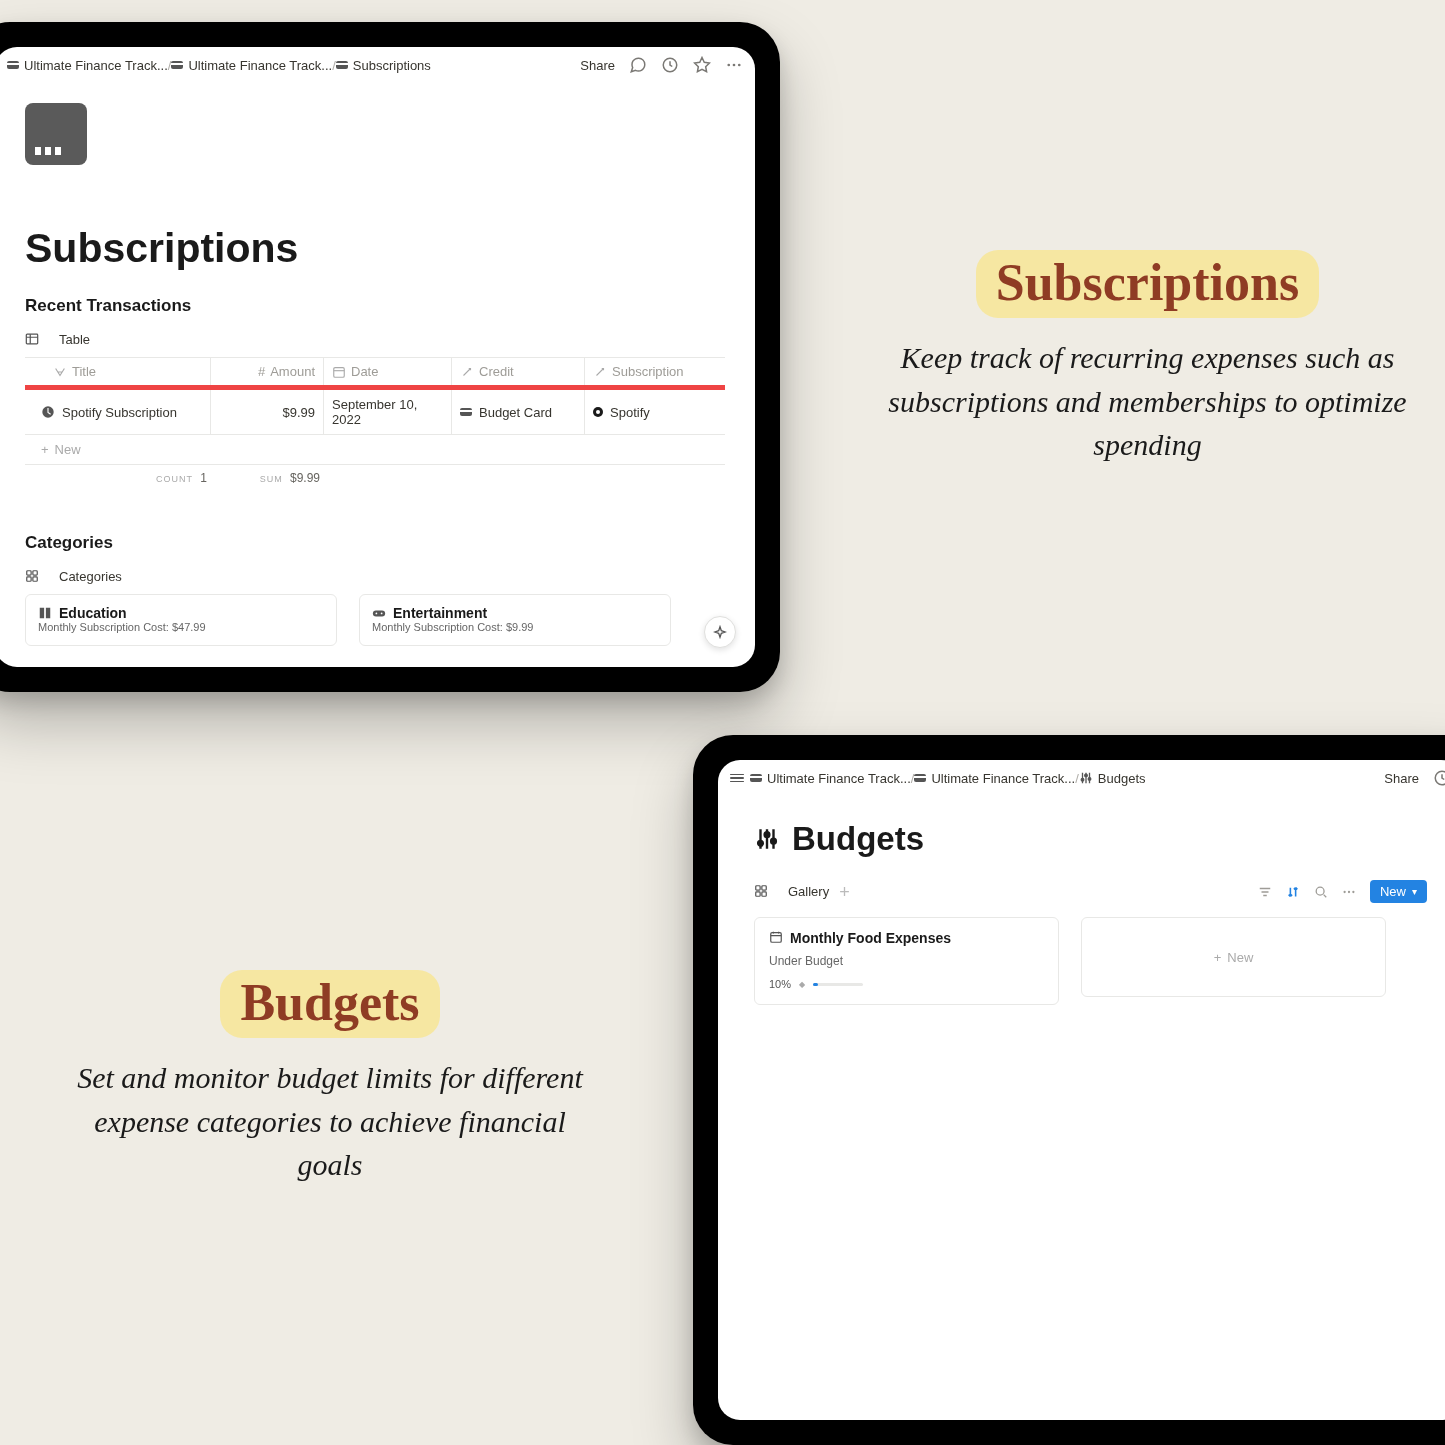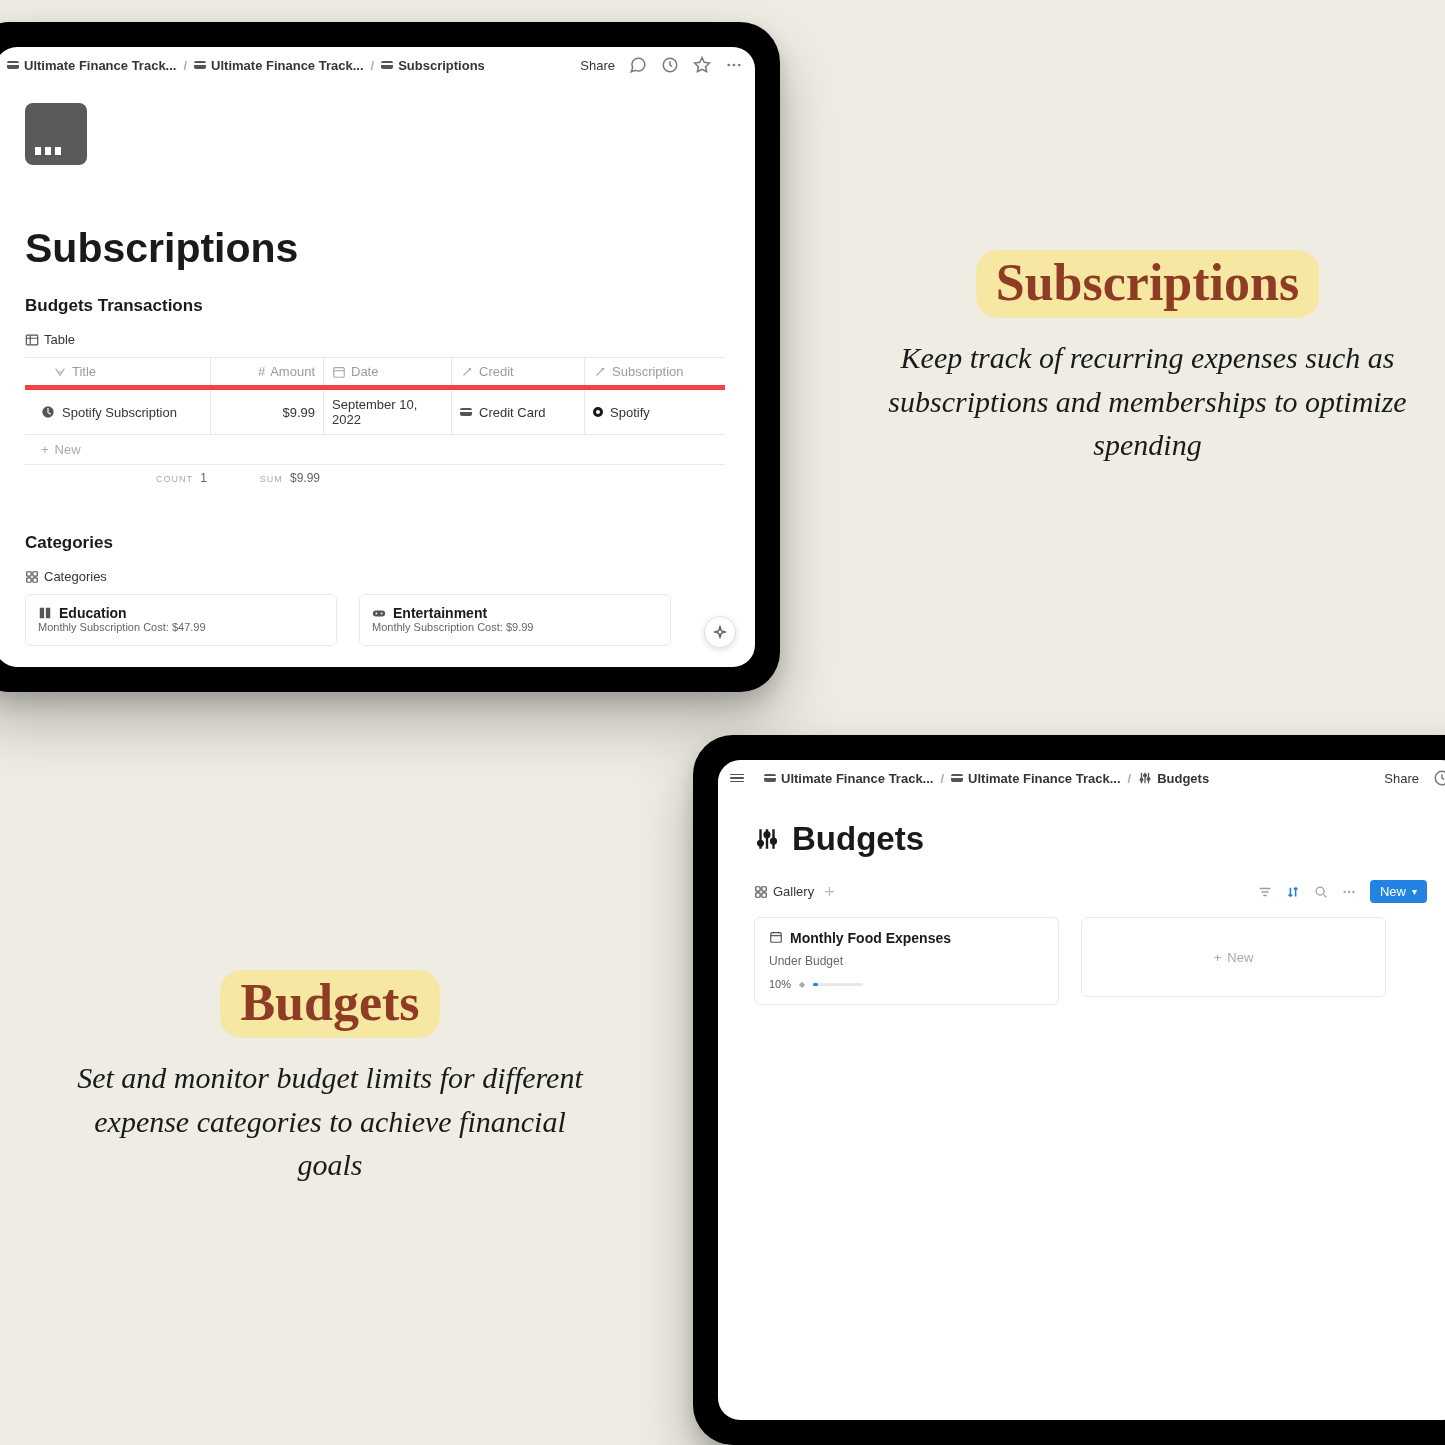--- a/index.html
+++ b/index.html
@@ -35,21 +35,21 @@
 
 
 .topbar {
   display: flex;
   align-items: center;
   height: 36px;
   padding: 0 12px;
   font-size: 13px;
   color: #37352f;
 }
-.crumbs { display: flex; align-items: center; gap: 7px; flex: 1; font-weight: bold; }
+.crumbs { display: flex; align-items: center; flex: 1; }
 .crumb { display: flex; align-items: center; gap: 5px; color: #37352f; cursor: pointer; }
 .crumb-sep { color: #b0aea9; }
 .crumb-icon { width: 14px; height: 14px; display: flex; align-items: center; justify-content: center; }
 .menu-lines { display: flex; flex-direction: column; gap: 2px; }
 .menu-lines span { display: block; width: 14px; height: 1.5px; background: #555; border-radius: 1px; }
 .topbar-actions { display: flex; align-items: center; gap: 14px; }
 .topbar-btn { color: #37352f; font-size: 13px; cursor: pointer; }
 .topbar-icon { width: 18px; height: 18px; color: #7a7874; cursor: pointer; display: flex; align-items: center; justify-content: center; }
 
 
@@ -65,21 +65,21 @@
   content: "";
   position: absolute;
   bottom: 10px; left: 10px;
   width: 32px; height: 8px;
   background: linear-gradient(to right, #fff 0 6px, transparent 6px 10px, #fff 10px 16px, transparent 16px 20px, #fff 20px 26px, transparent 26px);
 }
 .page-title { font-size: 41px; font-weight: 800; color: #1a1a1a; margin-bottom: 24px; }
 
 .section-title { font-size: 17px; font-weight: 700; color: #1a1a1a; margin-bottom: 16px; }
 .view-tabs { display: flex; align-items: center; gap: 6px; font-size: 13px; color: #37352f; margin-bottom: 10px; }
-.view-tab { display: flex; align-items: center; gap: 5px; cursor: pointer; }
+.view-tab { display: flex; gap: 20px; cursor: pointer; }
 .view-add { color: #bbb; font-size: 18px; line-height: 1; margin-left: 4px; cursor: pointer; }
 .view-actions { margin-left: auto; display: flex; align-items: center; gap: 12px; }
 .view-icon-btn { color: #9e9c97; cursor: pointer; display: flex; align-items: center; width: 16px; height: 16px; }
 .view-icon-btn.blue { color: #2383e2; }
 .new-btn {
   background: #2383e2; color: #fff;
   padding: 4px 10px; border-radius: 4px;
   font-size: 13px; font-weight: 500;
   display: flex; align-items: center; gap: 6px; cursor: pointer;
 }
@@ -232,21 +232,21 @@
               <circle cx="19" cy="12" r="1.8"></circle>
             </svg>
         </span>
       </div>
     </div>
 
     <div class="content">
       <div class="big-icon"></div>
       <h1 class="page-title">Subscriptions</h1>
 
-      <div class="section-title">Budgets Transactions</div>
+      <div class="section-title">Recent Transactions</div>
       <div class="view-tabs">
         <span class="view-tab">
           <svg class="mini-icon" viewBox="0 0 16 16" fill="none" stroke="#555" stroke-width="1.4">
               <rect x="1.5" y="2.5" width="13" height="11" rx="1"></rect>
               <path d="M1.5 6h13M6 2.5v11"></path>
             </svg>
           <span>Table</span>
         </span>
       </div>
 
@@ -287,21 +287,21 @@
             <svg class="mini-icon" viewBox="0 0 16 16" fill="#555">
                 <circle cx="8" cy="8" r="6.5"></circle>
                 <path d="M8 3.5v5l3 2" stroke="#fff" stroke-width="1.3" fill="none"></path>
               </svg>
             <span>Spotify Subscription</span>
           </div>
           <div class="td c2">$9.99</div>
           <div class="td c3">September 10, 2022</div>
           <div class="td c4">
             <span class="card-icon-sm"></span>
-            <span>Credit Card</span>
+            <span>Budget Card</span>
           </div>
           <div class="td c5">
             <span class="dot"></span>
             <span>Spotify</span>
           </div>
         </div>
         <div class="new-row">
           <span>+</span>
           <span>New</span>
         </div>

